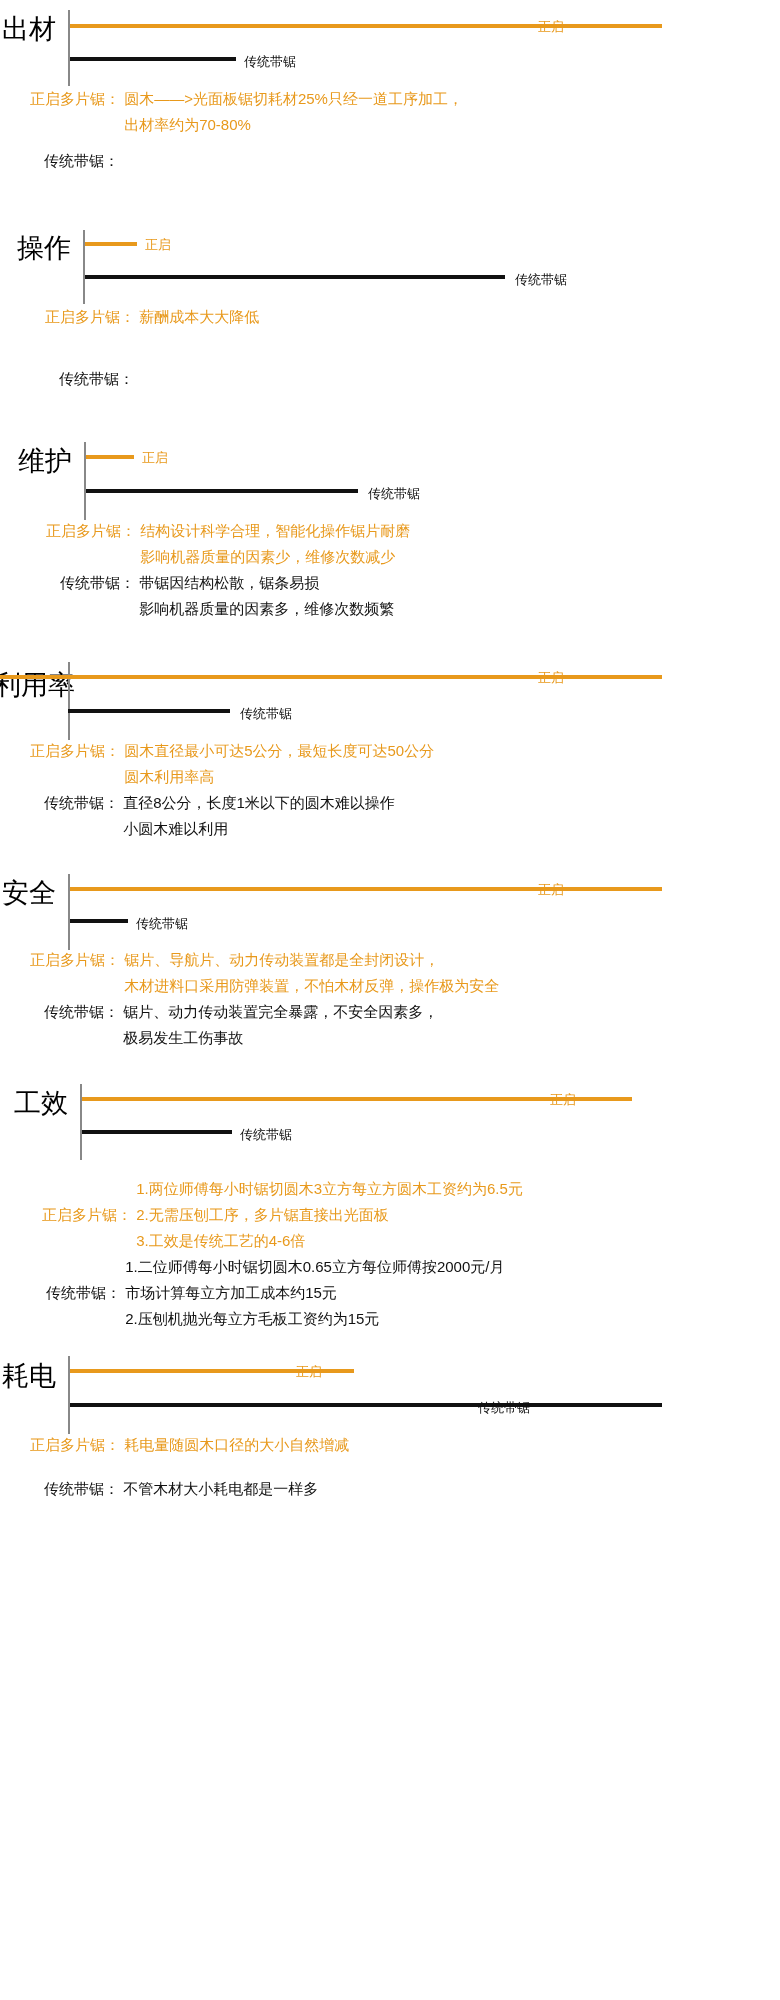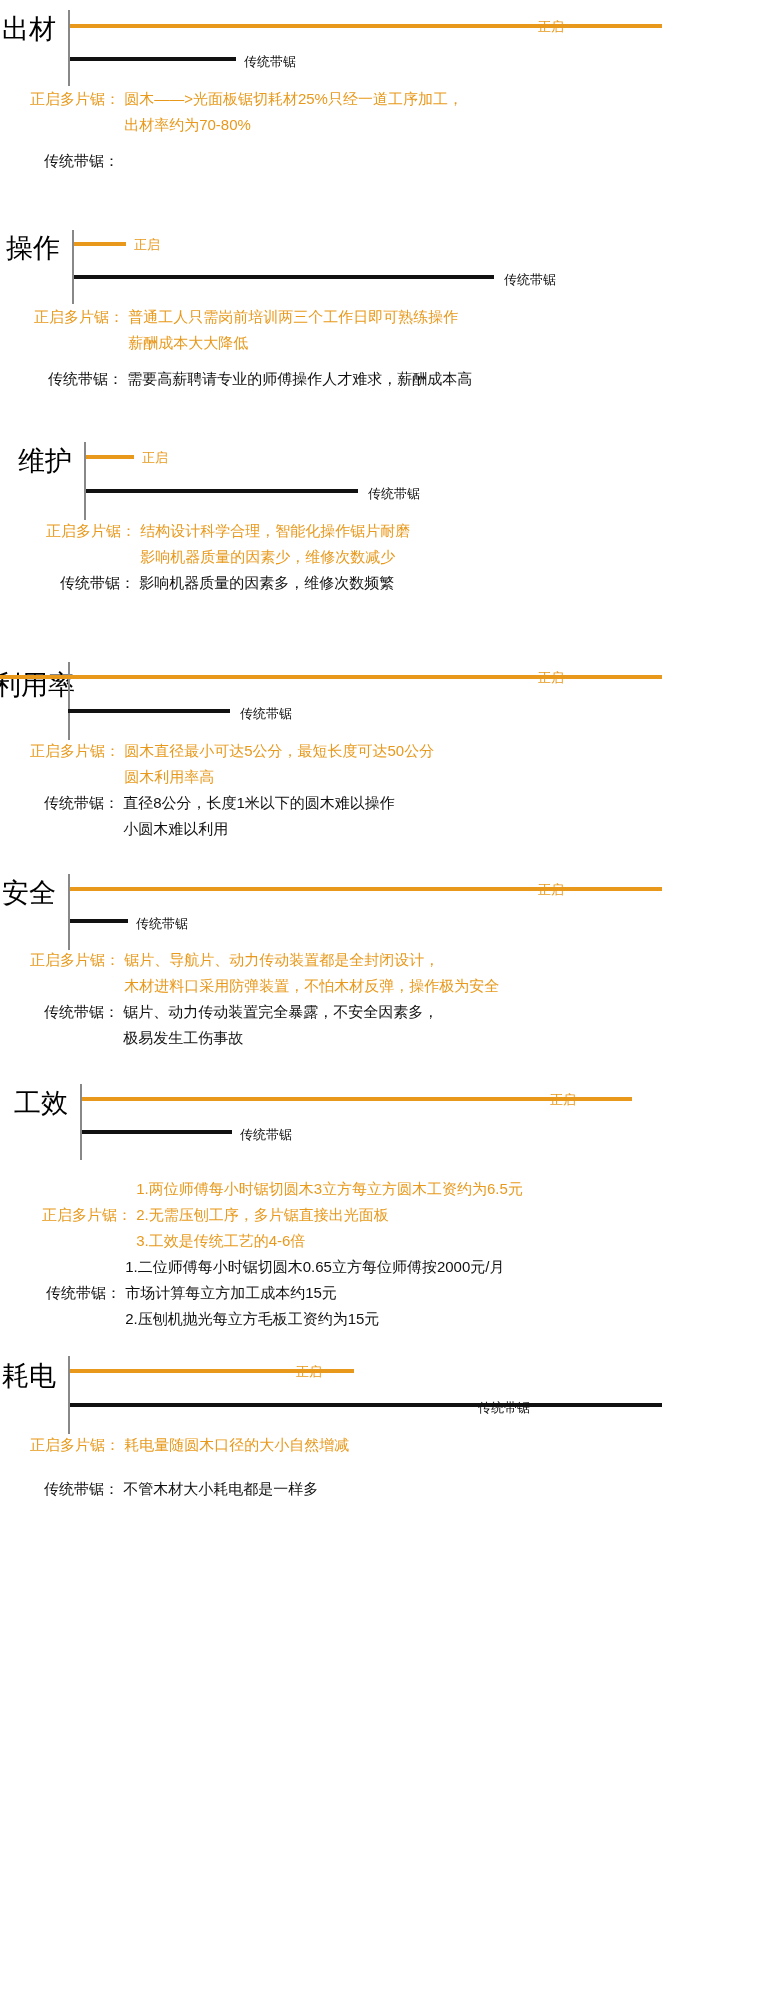--- a/index.html
+++ b/index.html
@@ -80,43 +80,39 @@
         <div>圆木——&gt;光面板锯切耗材25%只经一道工序加工，</div>
         <div>出材率约为70-80%</div>
       </span>
     </div>
 
     <div class="desc black" style="left:32px; top:148px;">
       <span class="desc-tag">传统带锯：</span>
     </div>
   </div>
 
-  <div class="section" style="position:absolute; top:222px; left:4px; width:720px; height:208px;">
+  <div class="section" style="position:absolute; top:222px; left:15px; width:720px; height:208px;">
     <div class="cat-label" style="top:13px;">操作</div>
     <div class="axis" style="left:68px; top:8px; height:74px;"></div>
 
     <div class="bar orange" style="left:70px; top:20px; width:52px;"></div>
     <div class="bar-name orange" style="left:130px; top:16px;">正启</div>
 
     <div class="bar black" style="left:70px; top:53px; width:420px;"></div>
     <div class="bar-name black" style="left:500px; top:51px;">传统带锯</div>
 
     <div class="desc orange" style="left:18px; top:82px;">
       <span class="desc-tag">正启多片锯：</span>
       <span class="desc-lines">
-        <div>普通工人只需岗前培训两三个工作日即可熟练操作</div>
         <div>薪酬成本大大降低</div>
       </span>
     </div>
 
     <div class="desc black" style="left:32px; top:144px;">
       <span class="desc-tag">传统带锯：</span>
-      <span class="desc-lines">
-        <div>需要高薪聘请专业的师傅操作人才难求，薪酬成本高</div>
-      </span>
     </div>
   </div>
 
   <div class="section" style="position:absolute; top:430px; left:16px; width:780px; height:222px;">
     <div class="cat-label" style="top:18px;">维护</div>
     <div class="axis" style="left:68px; top:12px; height:78px;"></div>
 
     <div class="bar orange" style="left:70px; top:25px; width:48px;"></div>
     <div class="bar-name orange" style="left:126px; top:21px;">正启</div>
 
@@ -127,20 +123,21 @@
       <span class="desc-tag">正启多片锯：</span>
       <span class="desc-lines">
         <div>结构设计科学合理，智能化操作锯片耐磨</div>
         <div>影响机器质量的因素少，维修次数减少</div>
       </span>
     </div>
 
     <div class="desc black" style="left:32px; top:140px;">
       <span class="desc-tag">传统带锯：</span>
       <span class="desc-lines">
+        <div>带锯因结构松散，锯条易损</div>
         <div>影响机器质量的因素多，维修次数频繁</div>
       </span>
     </div>
   </div>
 
   <div class="section" style="position:absolute; top:652px; left:0; width:780px; height:212px;">
     <div class="cat-label" style="top:20px; left:-6px;">利用率</div>
     <div class="axis" style="left:68px; top:10px; height:78px;"></div>
 
     <div class="bar orange" style="left:0px; top:23px; width:662px;"></div>

